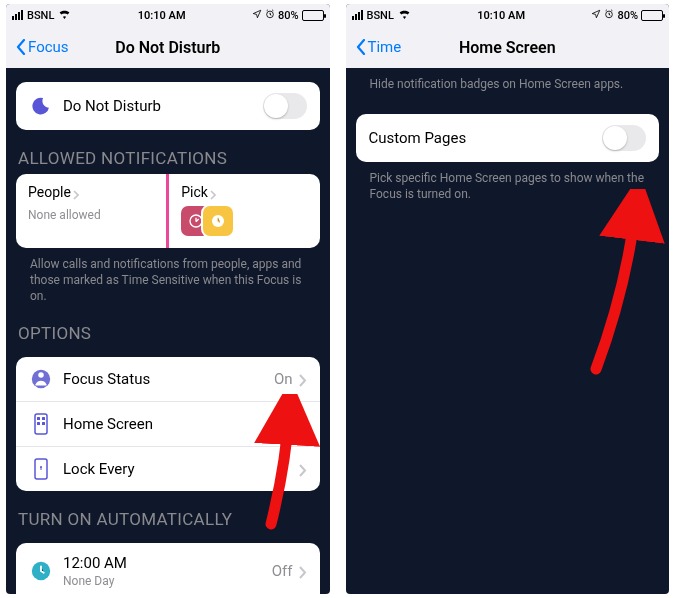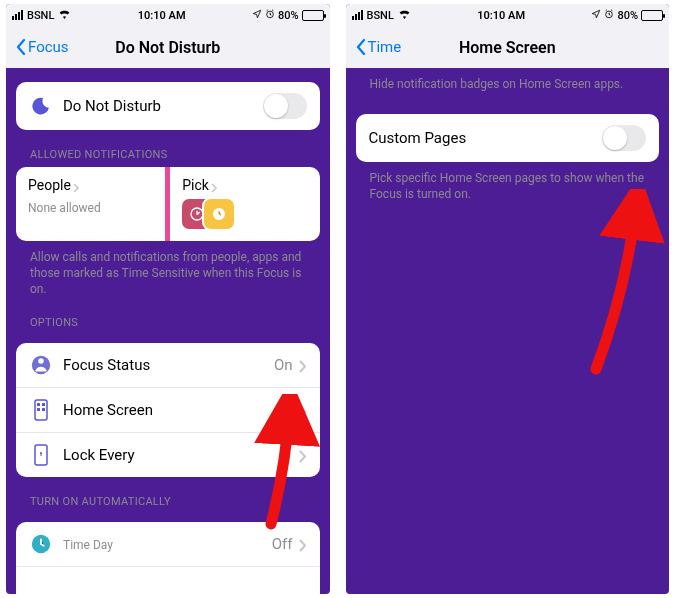--- a/index.html
+++ b/index.html
@@ -9,21 +9,21 @@
     width: 675px;
     height: 598px;
     overflow: hidden;
     display: flex;
     gap: 16px;
     padding: 4px 6px;
   }
   .phone {
     width: 325px;
     height: 590px;
-    background: #4c1d95;
+    background: #0f172a;
     border-radius: 4px;
     overflow: hidden;
     position: relative;
   }
   
   .statusbar {
     height: 22px;
     display: flex;
     align-items: center;
     padding: 0 6px;
@@ -92,37 +92,37 @@
 
   .toggle {
     width:44px; height:26px; border-radius:13px; background:#e9e9eb; position:relative;
   }
   .toggle .knob{
     width:24px;height:24px;border-radius:50%;background:#fff;position:absolute;top:1px;left:1px;
     box-shadow:0 1px 2px rgba(0,0,0,0.25);
   }
 
   .section-header {
-    font-size:11px; color:#8a8a8e; letter-spacing:0.3px;
-    margin:18px 4px 2px 14px; text-transform:uppercase;
+    font-size:17px; color:#8a8a8e; letter-spacing:0.3px;
+    margin:18px 4px 2px 2px; text-transform:uppercase;
   }
   .section-footer {
     font-size:12px; color:#8a8a8e;
     margin:8px 14px 0 14px; line-height:1.35;
   }
 
   
   .split-card {
     background:#fff; border-radius:10px; margin-top:6px; overflow:hidden;
     display:flex;
   }
   .split-half {
     flex:1; padding:10px 12px 12px 12px;
   }
-  .split-half:first-child{ border-right:5px solid #ec4899; }
+  .split-half:first-child{ border-right:3px solid #ec4899; }
   .split-title { font-size:14px; color:#000; display:flex; align-items:center; gap:2px; }
   .split-sub { font-size:12px; color:#8e8e93; margin-top:8px; }
   .app-icons { display:flex; gap:-6px; margin-top:6px; }
   .app-ic {
     width:30px;height:30px;border-radius:7px;display:inline-flex;align-items:center;justify-content:center;
     box-shadow:0 0 0 2px #fff;
   }
   .app-ic + .app-ic { margin-left:-8px; }
 
   .small-chev { width:6px;height:10px;display:inline-block; }
@@ -293,21 +293,22 @@
     <div class="section-header">TURN ON AUTOMATICALLY</div>
     <div class="card">
       <div class="row">
         <span class="icon">
           <svg width="22" height="22" viewBox="0 0 24 24">
               <circle cx="12" cy="12" r="10" fill="#30b0c7"></circle>
               <path stroke="#fff" stroke-width="2" stroke-linecap="round" d="M12 7v5l3 2"></path>
             </svg>
         </span>
         <div style="flex:1">
-          <div class="detail">Time Day</div>
+          <div class="label" style="font-size:15px">12:00 AM</div>
+          <div class="detail">None Day</div>
         </div>
         <span class="value">Off</span>
         <span class="chev">
           <svg width="8" height="13" viewBox="0 0 8 13">
               <path fill="none" stroke="#c7c7cc" stroke-width="2" d="M1 1l5 5.5L1 12"></path>
             </svg>
         </span>
       </div>
       <div class="row" style="height:10px;padding:0"></div>
     </div>

